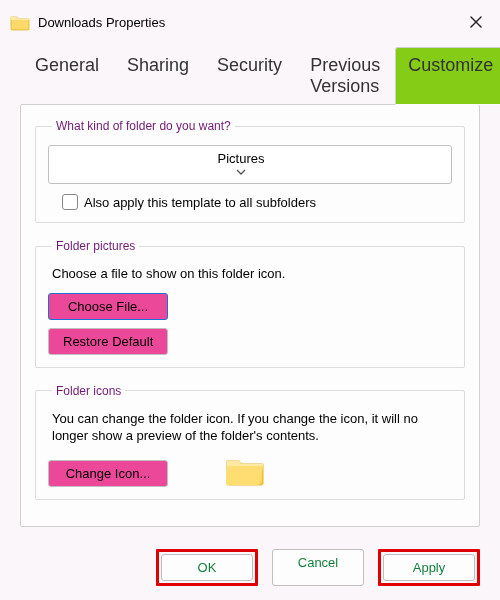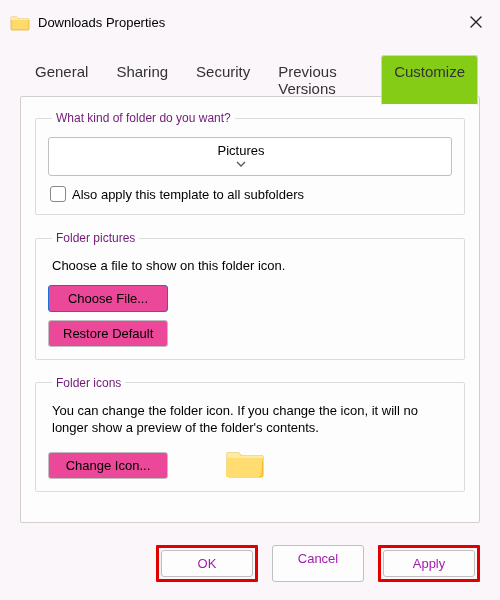--- a/index.html
+++ b/index.html
@@ -3,40 +3,40 @@
 <meta charset="utf-8">
 <style>
   * { box-sizing: border-box; margin: 0; padding: 0; font-family: "Segoe UI", Tahoma, sans-serif; }
   body { width: 500px; height: 600px; background: #fbf6fa; overflow: hidden; }
   .window { width: 500px; height: 600px; display: flex; flex-direction: column; }
   .titlebar { display: flex; align-items: center; padding: 8px 10px 8px 10px; }
   .titlebar .icon-slot { width: 20px; height: 20px; margin-right: 8px; }
   .titlebar .title { font-size: 13px; color: #000; flex: 1; }
   .titlebar .close { width: 28px; height: 28px; display: flex; align-items: center; justify-content: center; font-size: 16px; color: #222; border-radius: 4px; }
   .tabs { display: flex; padding: 2px 22px 0 22px; gap: 2px; }
-  .tab { font-size: 15px; color: #333; padding: 7px 12px 7px 12px; border: 1px solid transparent; border-top-left-radius: 3px; border-top-right-radius: 3px; cursor: pointer; position: relative; top: 9px; }
+  .tab { font-size: 18px; color: #333; padding: 7px 12px 7px 12px; border: 1px solid transparent; border-top-left-radius: 3px; border-top-right-radius: 3px; cursor: pointer; position: relative; top: 1px; }
   .tab.active { background: #84cc16; border-color: #d0d0d0; border-bottom-color: #fdfdfd; z-index: 2; }
   .panel { margin: 0 20px 12px 20px; background: #fdfdfd; border: 1px solid #d0d0d0; border-radius: 2px; flex: 1; position: relative; padding: 14px 14px 10px 14px; }
   fieldset.group { border: 1px solid #dcdcdc; border-radius: 2px; padding: 12px 12px 12px 12px; margin-bottom: 16px; position: relative; }
   fieldset.group > legend { font-size: 12px; color: #701a75; padding: 0 4px; margin-left: 4px; }
   .optlabel { font-size: 13px; color: #000; margin: 0 0 8px 4px; }
   .select { width: 100%; border: 1px solid #c0c0c0; border-radius: 3px; background: #fff; font-size: 13px; padding: 5px 28px 5px 10px; position: relative; display: flex; align-items: center; justify-content: space-between; cursor: pointer; flex-direction: column; }
   .select .chev { width: 12px; height: 12px; }
-  .checkrow { display: flex; align-items: center; gap: 6px; margin-top: 10px; margin-left: 2px; text-align: center; }
+  .checkrow { display: flex; align-items: center; gap: 6px; margin-top: 10px; margin-left: 14px; text-align: center; }
   .checkbox { width: 16px; height: 16px; border: 1px solid #888; border-radius: 3px; background: #fff; }
   .checkrow span { font-size: 13px; color: #000; }
   .desc { font-size: 13px; color: #000; margin: 0 0 10px 4px; line-height: 1.35; }
   .btn { font-size: 13px; padding: 5px 14px; border: 1px solid #bfbfbf; border-radius: 3px; background: #ec4899; color: #000; cursor: pointer; min-width: 100px; text-align: center; }
   .btn + .btn { margin-left: 0; }
   .btncol { display: flex; flex-direction: column; gap: 8px; align-items: flex-start; }
   .btn.primary-outline { border-color: #1a6fd8; }
   .iconrow { display: flex; align-items: flex-end; gap: 57px; }
   .folder-lg { width: 40px; height: 32px; }
   .dlg-btnrow { display: flex; justify-content: flex-end; gap: 14px; padding: 10px 20px 18px 20px; }
-  .dlg-btn { font-size: 13px; width: 92px; padding: 5px 0; border: 1px solid #bfbfbf; border-radius: 3px; background: #fdfdfd; color: #a21caf; cursor: pointer; text-align: center; }
+  .dlg-btn { font-size: 13px; width: 92px; padding: 5px 0; border: 1px solid #bfbfbf; border-radius: 3px; background: #fdfdfd; color: #15803d; cursor: pointer; text-align: center; }
   .hl-wrap { padding: 2px; border: 3px solid #e00000; border-radius: 1px; }
 </style>
 </head>
 <body>
 
 <div class="window">
 
   <div class="titlebar">
     <span class="icon-slot">
       <svg viewBox="0 0 20 20" width="20" height="20">

